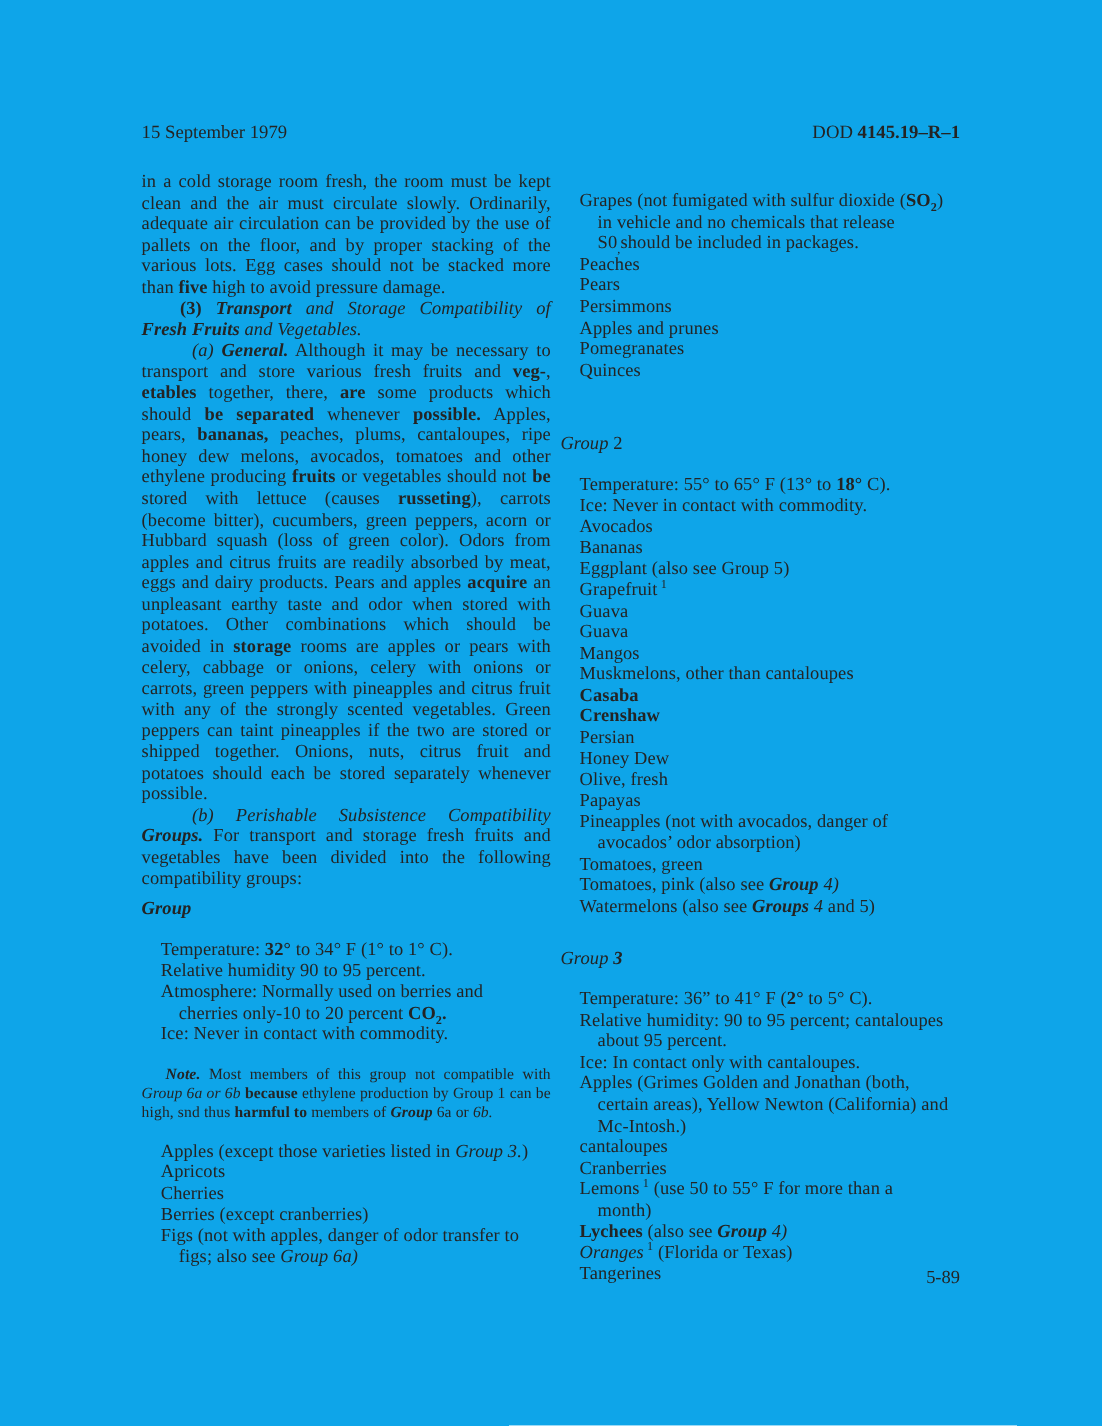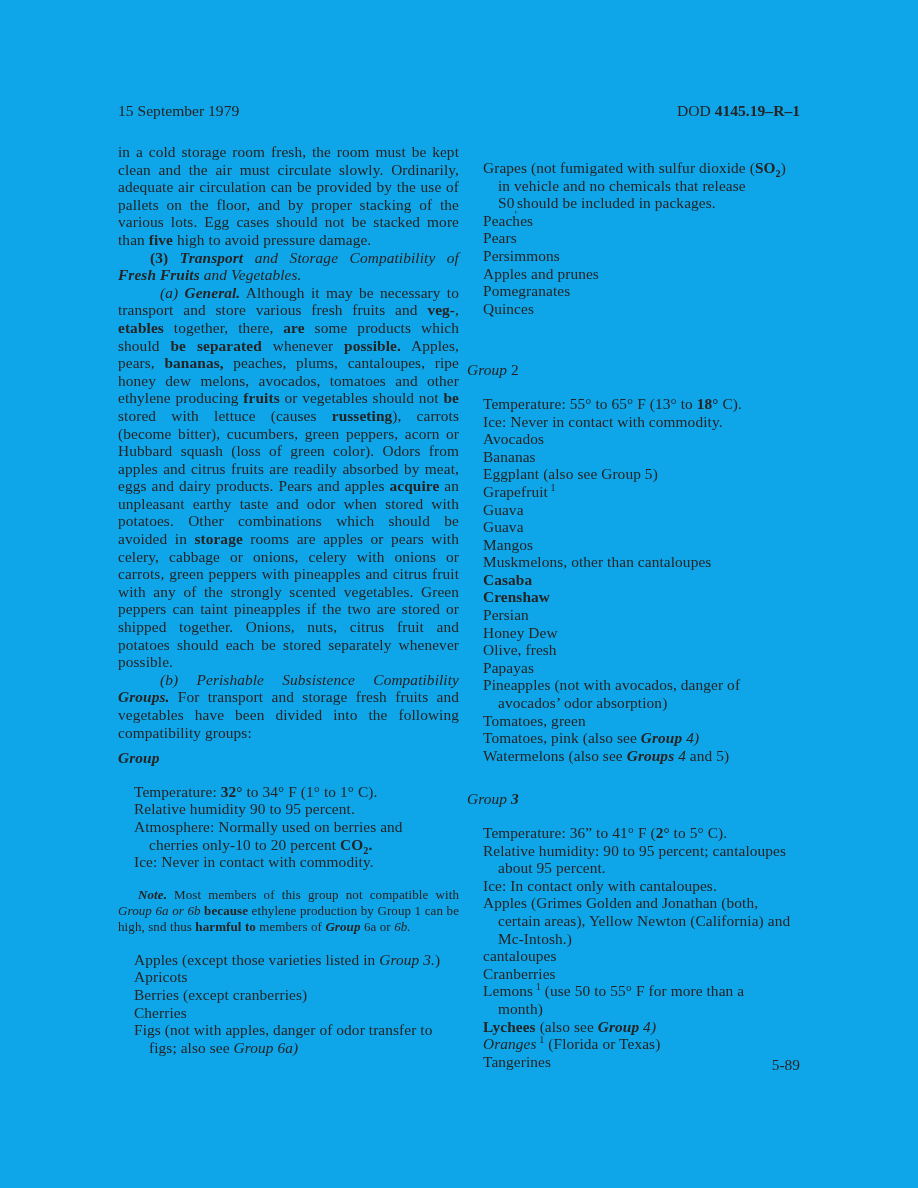--- a/index.html
+++ b/index.html
@@ -67,22 +67,22 @@
     <div class="list">
         <div class="item"><span>Temperature: </span><span class="b">32°</span><span> to 34° F (1° to 1° C).</span></div>
         <div class="item"><span>Relative humidity 90 to 95 percent.</span></div>
         <div class="item"><span>Atmosphere: Normally used on berries and cherries only-10 to 20 percent </span><span class="b">CO</span><span class="b sub">2</span><span class="b">.</span></div>
         <div class="item"><span>Ice: Never in contact with commodity.</span></div>
       </div>
     <p class="note"><span class="bi">Note.</span><span> Most members of this group not compatible with </span><span class="i">Group 6a or 6b</span><span> </span><span class="b">because</span><span> ethylene production by Group 1 can be high, snd thus </span><span class="b">harmful to</span><span> members of </span><span class="bi">Group</span><span> 6a or </span><span class="i">6b.</span></p>
     <div class="list">
         <div class="item"><span>Apples (except those varieties listed in </span><span class="i">Group 3.</span><span>)</span></div>
         <div class="item"><span>Apricots</span></div>
+        <div class="item"><span>Cherries</span></div>
         <div class="item"><span>Berries (except cranberries)</span></div>
-        <div class="item"><span>Cherries</span></div>
         <div class="item"><span>Figs (not with apples, danger of odor transfer to figs; also see </span><span class="i">Group 6a)</span></div>
       </div>
   </div>
 
   <div class="col right">
     <div class="list">
         <div class="item"><span>Grapes (not fumigated with sulfur dioxide (</span><span class="b">SO</span><span class="b sub">2</span><span>) in vehicle and no chemicals that release S0</span><span class="sub">,</span><span>should be included in packages.</span></div>
         <div class="item"><span>Peaches</span></div>
         <div class="item"><span>Pears</span></div>
         <div class="item"><span>Persimmons</span></div>

